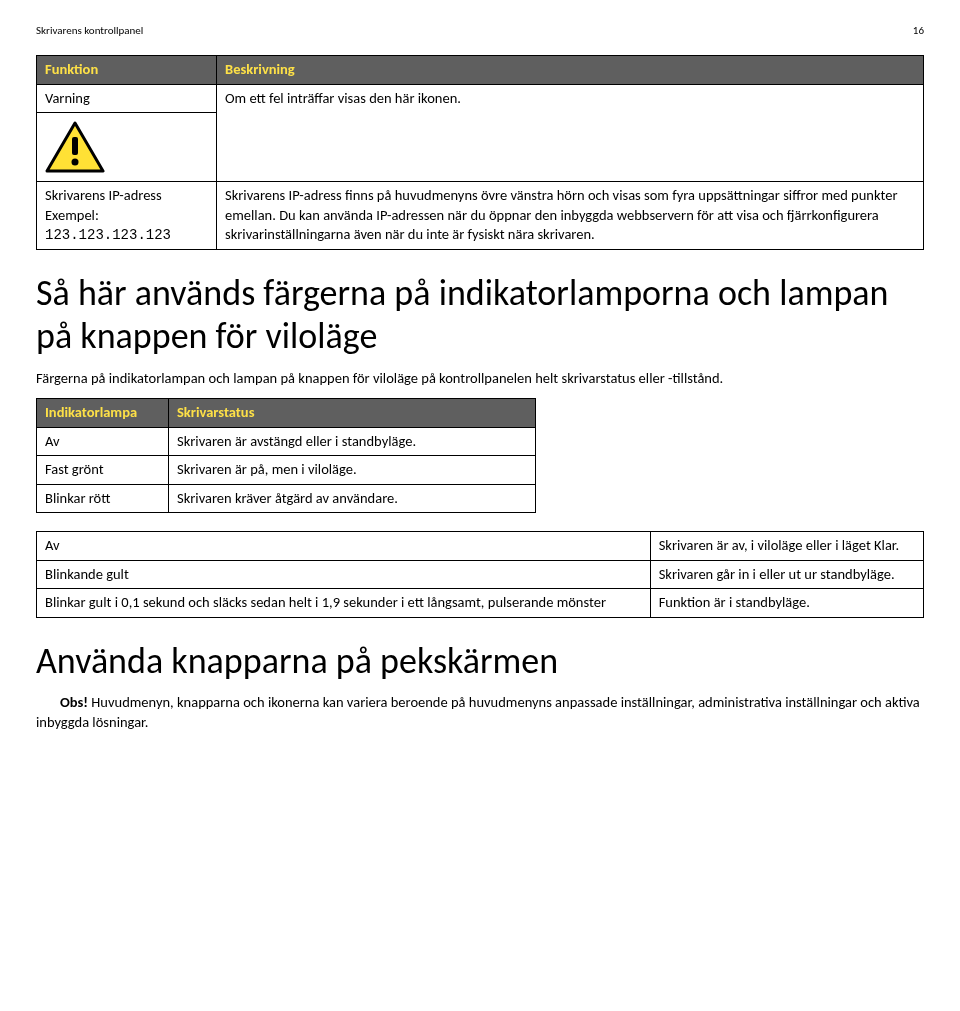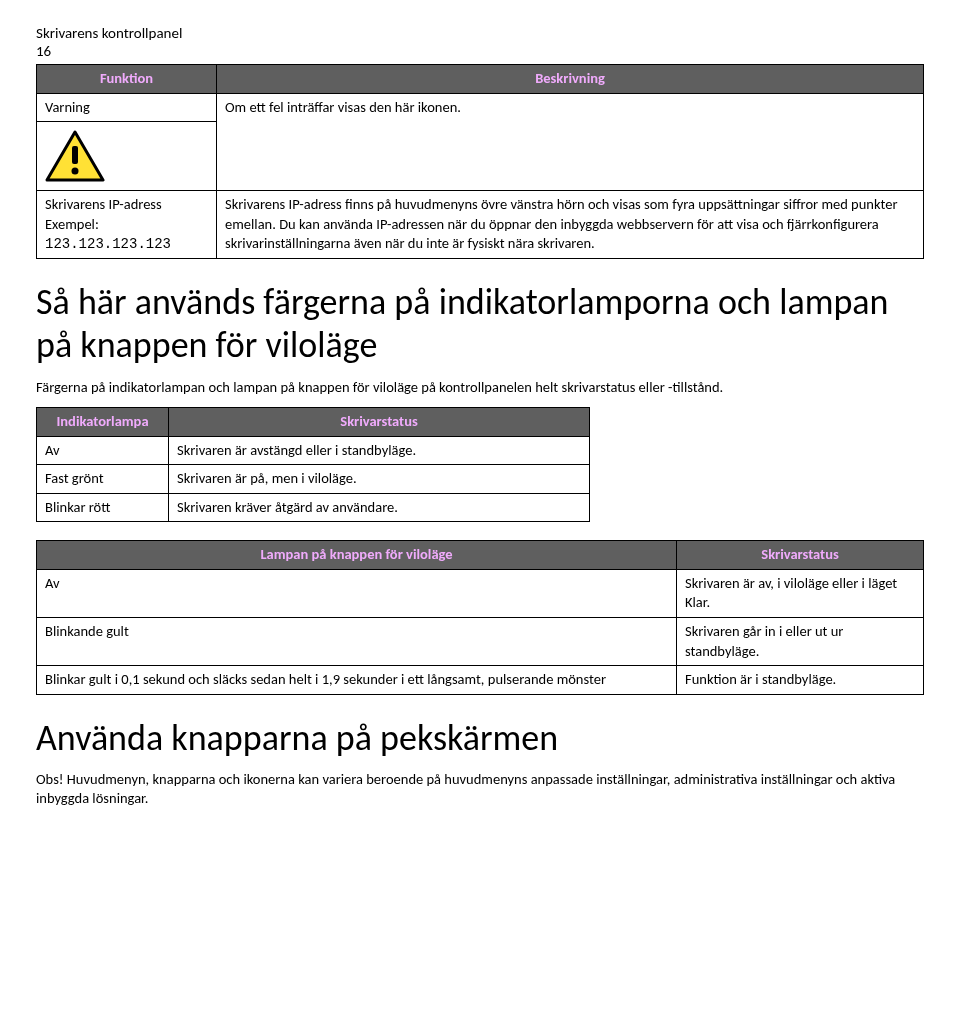--- a/index.html
+++ b/index.html
@@ -6,42 +6,40 @@
   body {
     font-family: Calibri, Arial, sans-serif;
     color: #000;
     background: #fff;
     padding: 24px 36px;
     width: 960px;
   }
   .page-header {
     display: flex;
     justify-content: space-between;
-    font-size: 15px;
-    margin-bottom: 4px;
-    flex-direction: column;
+    font-size: 11px;
+    margin-bottom: 18px;
   }
   table {
     border-collapse: collapse;
     width: 100%;
     margin-bottom: 18px;
   }
   th, td {
     border: 1px solid #000;
     padding: 4px 8px;
     text-align: left;
     vertical-align: top;
     font-size: 14.5px;
     line-height: 1.35;
   }
   th {
     background: #5f5f5f;
-    color: #f0abfc;
+    color: #fde047;
     font-weight: bold;
-    text-align: center;
   }
   .warning-icon-cell {
     padding: 8px;
   }
   .warning-icon {
     width: 60px;
     height: 52px;
     display: block;
   }
   h1 {
@@ -53,21 +51,21 @@
   p.body {
     font-size: 14.5px;
     line-height: 1.35;
     margin-bottom: 10px;
   }
   .col-narrow-1 { width: 180px; }
   .col-narrow-2 { width: 132px; }
   .col-ip { width: 180px; }
   .col-sleep { width: 640px; }
   .mono { font-family: "Courier New", monospace; font-size: 14px; }
-  .bold { font-weight: normal; }
+  .bold { font-weight: bold; margin-left: 24px; }
 </style>
 </head>
 <body>
 
 <div class="page-header">
   <span>Skrivarens kontrollpanel</span>
   <span>16</span>
 </div>
 
 <table>
@@ -95,21 +93,21 @@
       <span>Exempel: </span><span class="mono">123.123.123.123</span>
     </td>
     <td>Skrivarens IP-adress finns på huvudmenyns övre vänstra hörn och visas som fyra uppsättningar siffror med punkter emellan. Du kan använda IP-adressen när du öppnar den inbyggda webbservern för att visa och fjärrkonfigurera skrivarinställningarna även när du inte är fysiskt nära skrivaren.</td>
   </tr>
 </tbody>
   </table>
 
 <h1>Så här används färgerna på indikatorlamporna och lampan på knappen för viloläge</h1>
 <p class="body">Färgerna på indikatorlampan och lampan på knappen för viloläge på kontrollpanelen helt skrivarstatus eller -tillstånd.</p>
 
-<table style="width:554px">
+<table style="width:500px">
   <tbody>
       <tr>
     <th class="col-narrow-2">Indikatorlampa</th>
     <th>Skrivarstatus</th>
   </tr>
   <tr>
     <td>Av</td>
     <td>Skrivaren är avstängd eller i standbyläge.</td>
   </tr>
   <tr>
@@ -118,24 +116,20 @@
   </tr>
   <tr>
     <td>Blinkar rött</td>
     <td>Skrivaren kräver åtgärd av användare.</td>
   </tr>
 </tbody>
   </table>
 
 <table>
   <tbody>
-      <tr>
-    <th class="col-sleep">Lampan på knappen för viloläge</th>
-    <th>Skrivarstatus</th>
-  </tr>
   <tr>
     <td>Av</td>
     <td>Skrivaren är av, i viloläge eller i läget Klar.</td>
   </tr>
   <tr>
     <td>Blinkande gult</td>
     <td>Skrivaren går in i eller ut ur standbyläge.</td>
   </tr>
   <tr>
     <td>Blinkar gult i 0,1 sekund och släcks sedan helt i 1,9 sekunder i ett långsamt, pulserande mönster</td>

